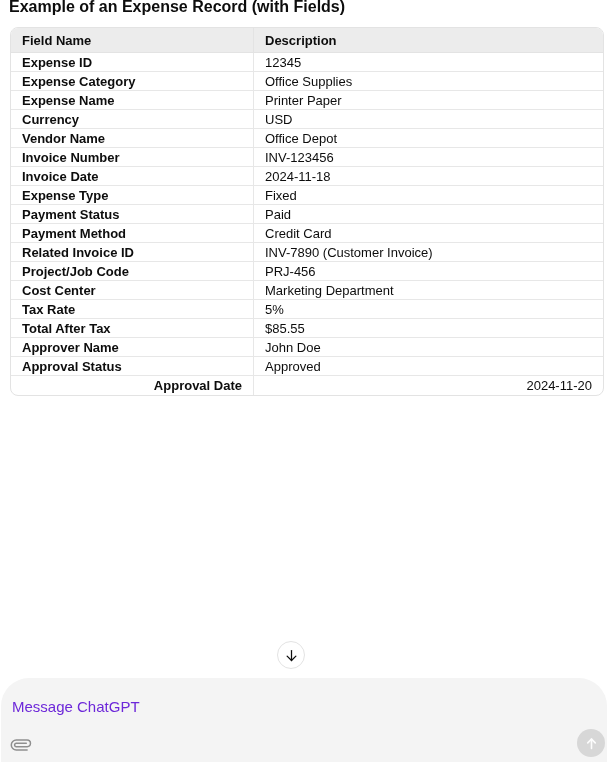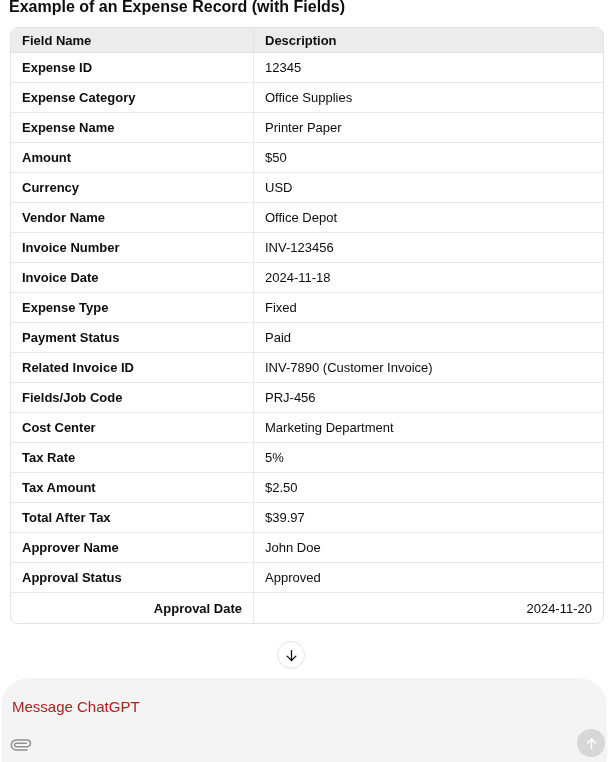--- a/index.html
+++ b/index.html
@@ -47,21 +47,21 @@
     margin-left: 20px;
   }
   th {
     height: 25px;
     background: #ececec;
     font-weight: 600;
     border-bottom: 1px solid #e3e3e3;
   }
   th:first-child { width: 243px; border-right: 1px solid #e3e3e3; }
   td {
-    height: 30px;
+    height: 19px;
     border-bottom: 1px solid #e7e7e7;
     font-weight: 400;
   }
   td:first-child { border-right: 1px solid #e7e7e7; font-weight: 600; }
   tbody tr:last-child td { border-bottom: none; text-align: right; }
   .scroll-btn {
     position: absolute;
     left: 277px;
     top: 641px;
     width: 28px;
@@ -83,21 +83,21 @@
     height: 110px;
     background: #f4f4f4;
     border-radius: 28px 28px 0 0;
   }
   .composer-placeholder {
     position: absolute;
     left: 11px;
     top: 20px;
     font-size: 15px;
     line-height: 18px;
-    color: #b91c1c;
+    color: #6d28d9;
     cursor: text;
   }
   .attach-btn {
     position: absolute;
     left: 7px;
     top: 54px;
     width: 26px;
     height: 26px;
     background: transparent;
     border: none;
@@ -144,24 +144,20 @@
         </tr>
         <tr>
           <td>Expense Category</td>
           <td>Office Supplies</td>
         </tr>
         <tr>
           <td>Expense Name</td>
           <td>Printer Paper</td>
         </tr>
         <tr>
-          <td>Amount</td>
-          <td>$50</td>
-        </tr>
-        <tr>
           <td>Currency</td>
           <td>USD</td>
         </tr>
         <tr>
           <td>Vendor Name</td>
           <td>Office Depot</td>
         </tr>
         <tr>
           <td>Invoice Number</td>
           <td>INV-123456</td>
@@ -172,42 +168,42 @@
         </tr>
         <tr>
           <td>Expense Type</td>
           <td>Fixed</td>
         </tr>
         <tr>
           <td>Payment Status</td>
           <td>Paid</td>
         </tr>
         <tr>
+          <td>Payment Method</td>
+          <td>Credit Card</td>
+        </tr>
+        <tr>
           <td>Related Invoice ID</td>
           <td>INV-7890 (Customer Invoice)</td>
         </tr>
         <tr>
-          <td>Fields/Job Code</td>
+          <td>Project/Job Code</td>
           <td>PRJ-456</td>
         </tr>
         <tr>
           <td>Cost Center</td>
           <td>Marketing Department</td>
         </tr>
         <tr>
           <td>Tax Rate</td>
           <td>5%</td>
         </tr>
         <tr>
-          <td>Tax Amount</td>
-          <td>$2.50</td>
-        </tr>
-        <tr>
           <td>Total After Tax</td>
-          <td>$39.97</td>
+          <td>$85.55</td>
         </tr>
         <tr>
           <td>Approver Name</td>
           <td>John Doe</td>
         </tr>
         <tr>
           <td>Approval Status</td>
           <td>Approved</td>
         </tr>
         <tr>

